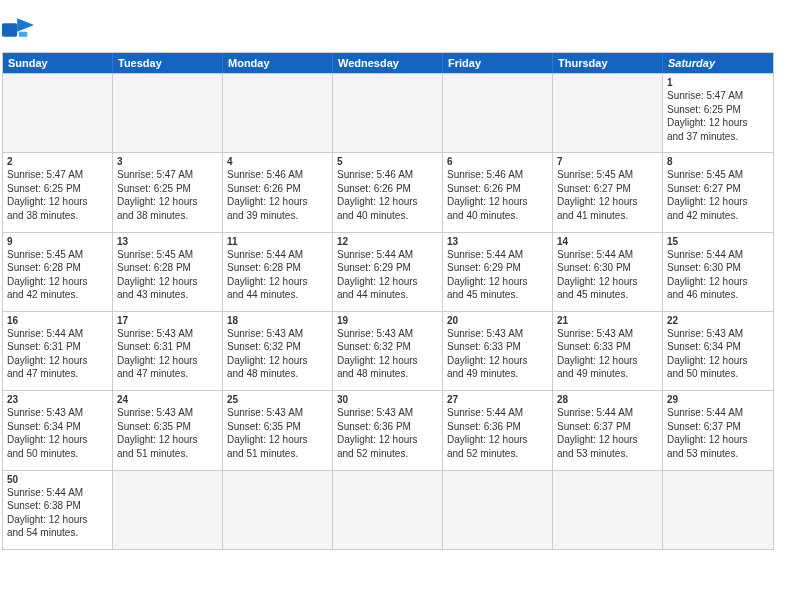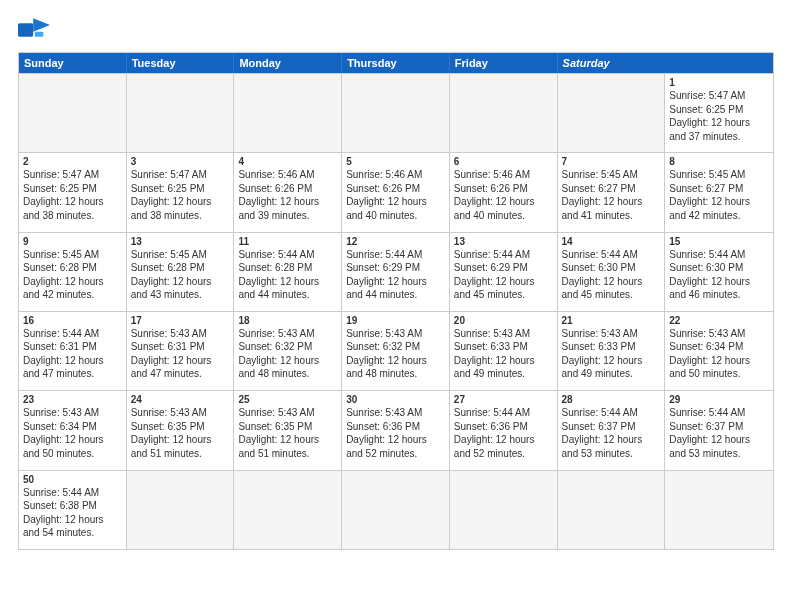--- a/index.html
+++ b/index.html
@@ -6,21 +6,21 @@
     body {
       font-family: Arial, sans-serif;
       background: #fff;
       width: 792px;
       height: 612px;
       overflow: hidden;
     }
     .page {
       width: 792px;
       height: 560px;
-      padding: 16px 18px 10px 18px;
+      padding: 16px 18px 10px 2px;
       display: flex;
       flex-direction: column;
     }
     .header {
       display: flex;
       justify-content: space-between;
       align-items: flex-start;
       margin-bottom: 8px;
     }
     .logo-area {
@@ -122,22 +122,23 @@
       <div class="month-title"></div>
       <div class="subtitle"></div>
     </div>
   </div>
 
   <div class="calendar">
     <div class="cal-header-row">
     <div class="cal-header-cell">Sunday</div>
         <div class="cal-header-cell">Tuesday</div>
         <div class="cal-header-cell">Monday</div>
+        <div class="cal-header-cell">Wednesday</div>
+        <div class="cal-header-cell">Friday</div>
         <div class="cal-header-cell">Thursday</div>
-        <div class="cal-header-cell">Friday</div>
         <div class="cal-header-cell">Saturday</div>
       </div>
     <div class="cal-body">
     <div class="cal-row">
           <div class="cal-cell empty"></div>
           <div class="cal-cell empty"></div>
           <div class="cal-cell empty"></div>
           <div class="cal-cell empty"></div>
           <div class="cal-cell empty"></div>
           <div class="cal-cell empty"></div>

